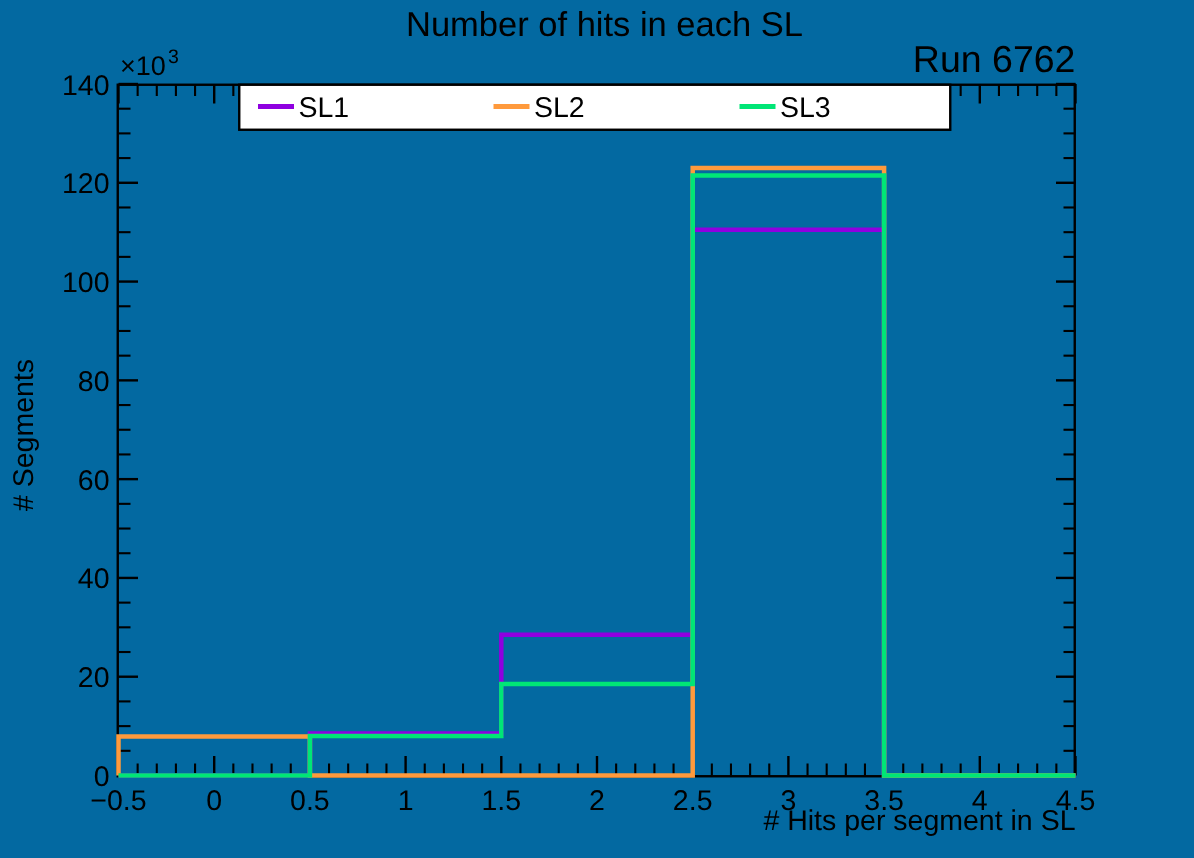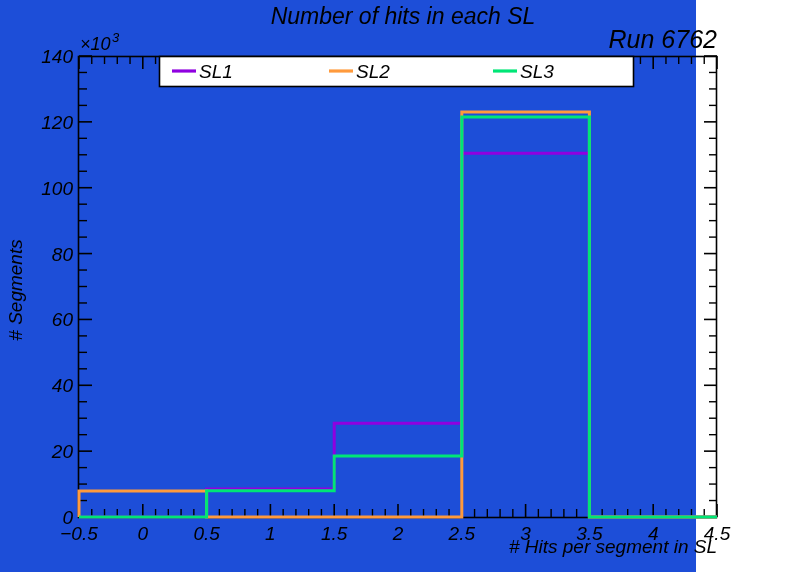--- a/index.html
+++ b/index.html
@@ -8,24 +8,23 @@
     background: #ffffff;
   }
   body {
     width: 796px;
     height: 572px;
     overflow: hidden;
     font-family: "Liberation Sans", sans-serif;
   }
   #canvas-root {
     position: relative;
-    width: 696px;
+    width: 796px;
     height: 572px;
-    background: #1d4ed8;
-    font-style: italic;
+    background: #0369a1;
   }
   svg#plot {
     display: block;
     width: 796px;
     height: 572px;
   }
   .axis-line {
     stroke: #000000;
     stroke-width: 1.6;
     fill: none;

